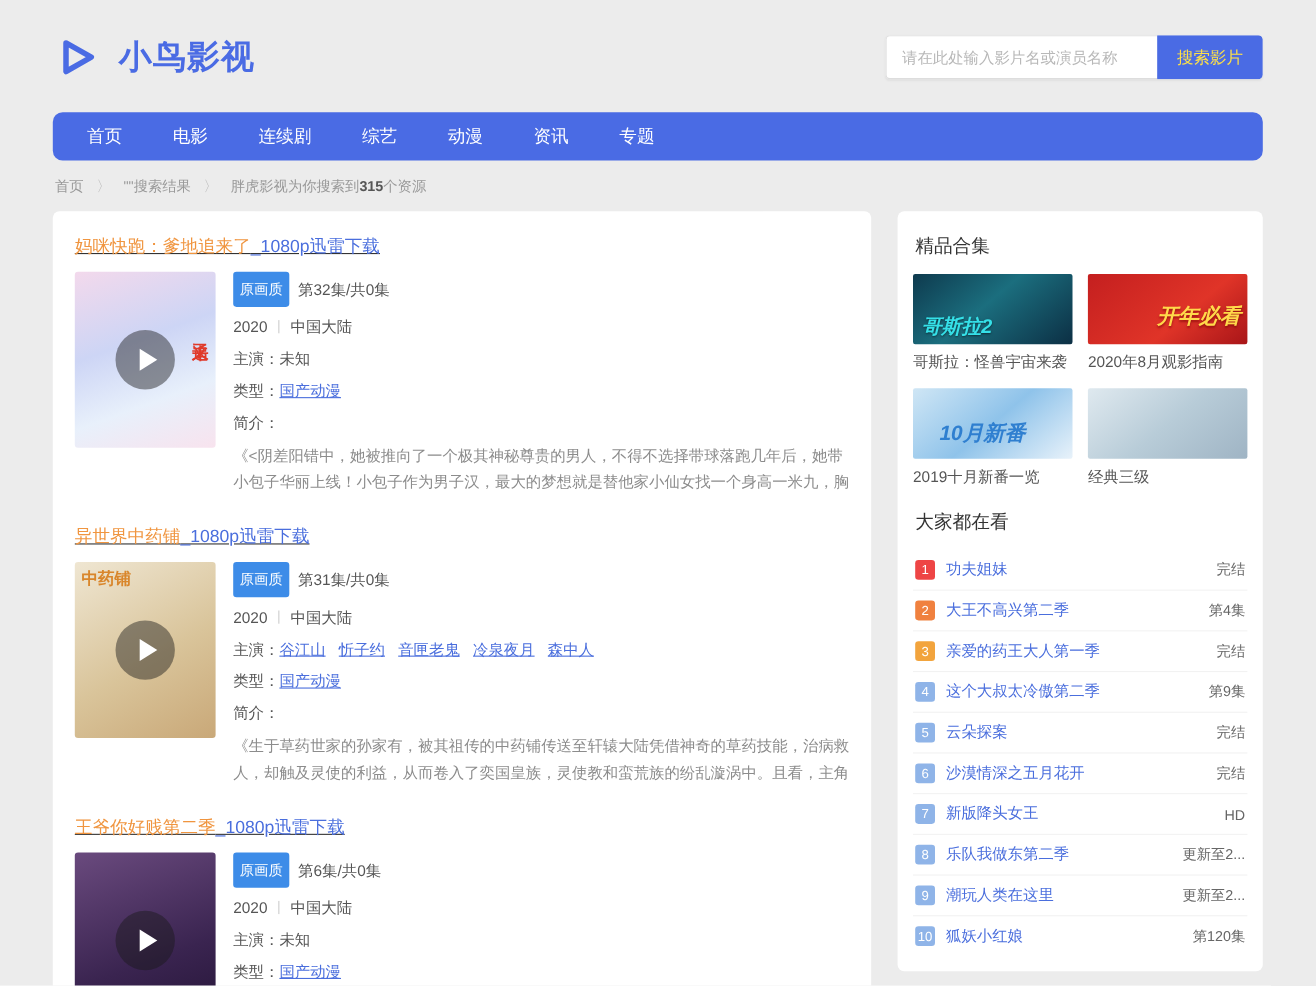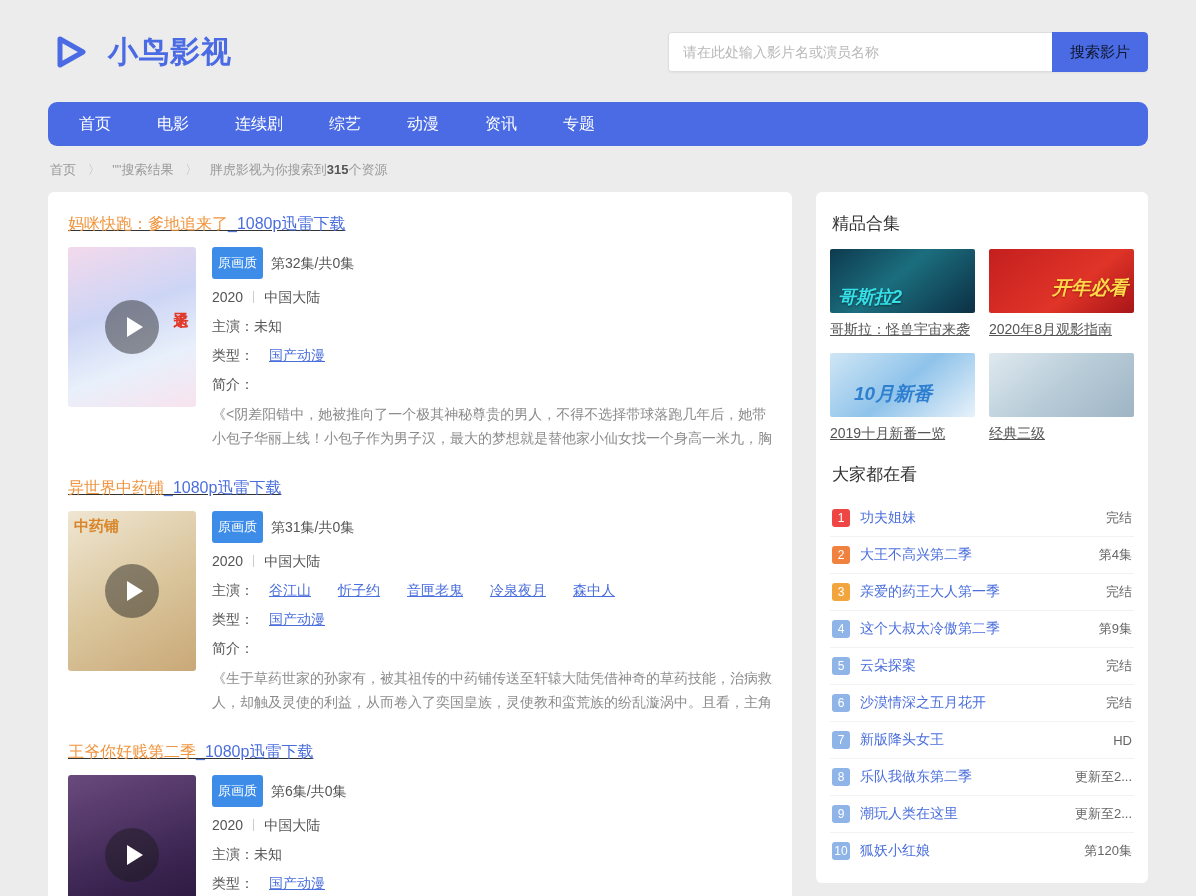--- a/index.html
+++ b/index.html
@@ -13,24 +13,24 @@
     background:var(--page-bg);
     font-family:"Liberation Sans","DejaVu Sans",sans-serif;
     color:#333;
   }
   .container{width:1100px; margin:0 48px;}
   
   .header{display:flex; align-items:center; justify-content:space-between; padding:30px 0 28px 0;}
   .logo{display:flex; align-items:center; gap:16px; cursor:pointer;}
   .logo svg{display:block;}
   .logo-text{font-size:30px; font-weight:bold; color:var(--accent-blue); letter-spacing:1px;}
-  .searchbar{display:flex; height:40px; width:480px; border-radius:4px; overflow:hidden; box-shadow:0 1px 2px rgba(0,0,0,.05);}
+  .searchbar{display:flex; height:40px; width:343px; border-radius:4px; overflow:hidden; box-shadow:0 1px 2px rgba(0,0,0,.05);}
   .search-input{flex:1; border:1px solid #ddd; border-right:none; background:#fff; padding:0 14px; font-size:14px; color:#333; outline:none; border-radius:4px 0 0 4px;}
   .search-input::placeholder{color:#b8b8b8;}
-  .search-btn{width:96px; border:none; background:var(--accent-blue); color:#0f172a; font-size:15px; cursor:pointer; border-radius:0 4px 4px 0;}
+  .search-btn{width:96px; border:none; background:var(--accent-blue); color:#fde047; font-size:15px; cursor:pointer; border-radius:0 4px 4px 0;}
   
   .nav{display:flex; align-items:center; gap:46px; height:44px; background:var(--accent-blue); border-radius:9px; padding-left:31px;}
   .nav a{color:#fff; font-size:16px; text-decoration:none; cursor:pointer;}
   
   .breadcrumb{font-size:13px; color:#999; margin:15px 0 13px 2px;}
   .breadcrumb .sep{margin:0 8px; color:#bbb;}
   .breadcrumb .count{font-weight:bold; color:#555;}
   
   .content{display:flex; gap:24px; align-items:flex-start;}
   .main-card{width:744px; background:#fff; border-radius:6px; padding:22px 20px; min-height:700px;}
@@ -48,37 +48,37 @@
   .thumb .ttext{position:absolute; font-weight:bold; font-size:15px;}
   .ttext-1{right:6px; top:34%; writing-mode:vertical-rl; color:#e03a2a; font-size:17px;}
   .ttext-2{left:6px; top:6px; color:#d9862b; font-size:13px;}
   .ttext-3{left:8px; bottom:8px; color:#e8c04a;}
   .play{position:absolute; left:50%; top:50%; width:54px; height:54px; margin:-27px 0 0 -27px; border-radius:50%; background:rgba(25,25,25,.45); display:flex; align-items:center; justify-content:center;}
   .play i{display:block; width:0; height:0; border-left:16px solid #fff; border-top:10px solid transparent; border-bottom:10px solid transparent; margin-left:5px;}
   .rinfo{margin-left:16px; font-size:14px; color:#555; flex:1;}
   .rinfo .line{margin-bottom:7px; line-height:22px;}
   .qbadge{display:inline-block; background:var(--badge-blue); color:#fff; font-size:13px; padding:5px 6px; border-radius:3px; margin-right:8px; vertical-align:1px;text-align:right;}
   .vdiv{display:inline-block; width:1px; height:12px; background:#ccc; margin:0 10px; vertical-align:-1px;}
-  .rlink{color:var(--link-blue); text-decoration:underline; cursor:pointer; margin-right:12px;margin-left:15px;}
+  .rlink{color:var(--link-blue); text-decoration:underline; cursor:pointer; margin-right:12px;}
   .rlink:last-child{margin-right:0;}
   .intro{color:#8c8c8c; line-height:24px; margin-top:2px;}
   
   .stitle{font-size:17px; color:#333; font-weight:500; margin:4px 0 14px 2px;}
   .cgrid{display:grid; grid-template-columns:1fr 1fr; column-gap:14px; margin-bottom:6px;}
   .citem{cursor:pointer;}
   .cthumb{position:relative; width:100%; height:64px; border-radius:2px; overflow:hidden;}
   .c1{background:linear-gradient(140deg,#0e3a4e,#1b6e7e 45%,#0c2f44);}
   .c2{background:linear-gradient(140deg,#c41f1f,#e03428 60%,#a81518);}
   .c3{background:linear-gradient(140deg,#cfe6f5,#8fc3ea 50%,#e8f2fa);}
   .c4{background:linear-gradient(140deg,#dfe9ef,#b8ccd8 50%,#9fb4c4);}
   .cthumb .ctext{position:absolute; font-weight:bold; font-style:italic;}
   .ctext-1{left:8px; top:36px; color:#35e0e8; font-size:18px; text-shadow:0 1px 2px rgba(0,0,0,.5);}
   .ctext-2{right:6px; top:26px; color:#ffd94a; font-size:19px; text-shadow:0 1px 2px rgba(120,0,0,.6);}
   .ctext-3{left:24px; top:28px; color:#2f7fd0; font-size:19px;}
-  .ccaption{font-size:14px; color:#555; margin:8px 0 14px 0; white-space:nowrap; overflow:hidden;text-decoration:underline;}
+  .ccaption{font-size:14px; color:#555; margin:8px 0 14px 0; white-space:nowrap; overflow:hidden;}
   .trend{margin-top:10px;}
   .trow{display:flex; align-items:center; padding:9px 2px; border-bottom:1px solid #f2f2f2; cursor:pointer;}
   .trow:last-child{border-bottom:none;}
   .rank{width:18px; height:18px; border-radius:3px; background:var(--rank-default); color:#fff; font-size:12px; line-height:18px; text-align:center; flex-shrink:0;}
   .trow:nth-child(1) .rank{background:var(--rank1);}
   .trow:nth-child(2) .rank{background:var(--rank2);}
   .trow:nth-child(3) .rank{background:var(--rank3);}
   .ttitle{margin-left:10px; font-size:14px; color:var(--link-blue); white-space:nowrap; overflow:hidden;}
   .tstatus{margin-left:auto; font-size:13px; color:#666; flex-shrink:0; padding-left:8px;}
 </style>

